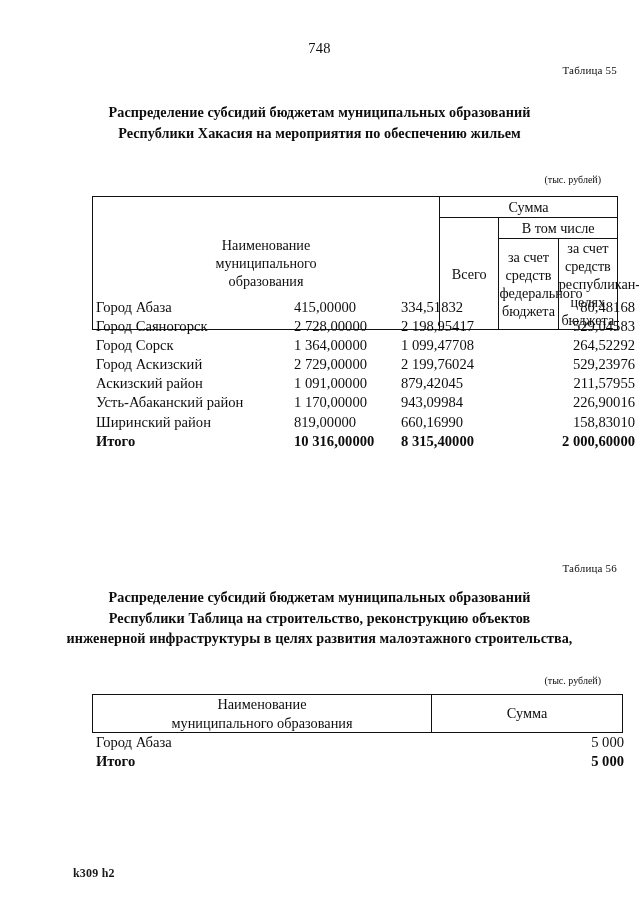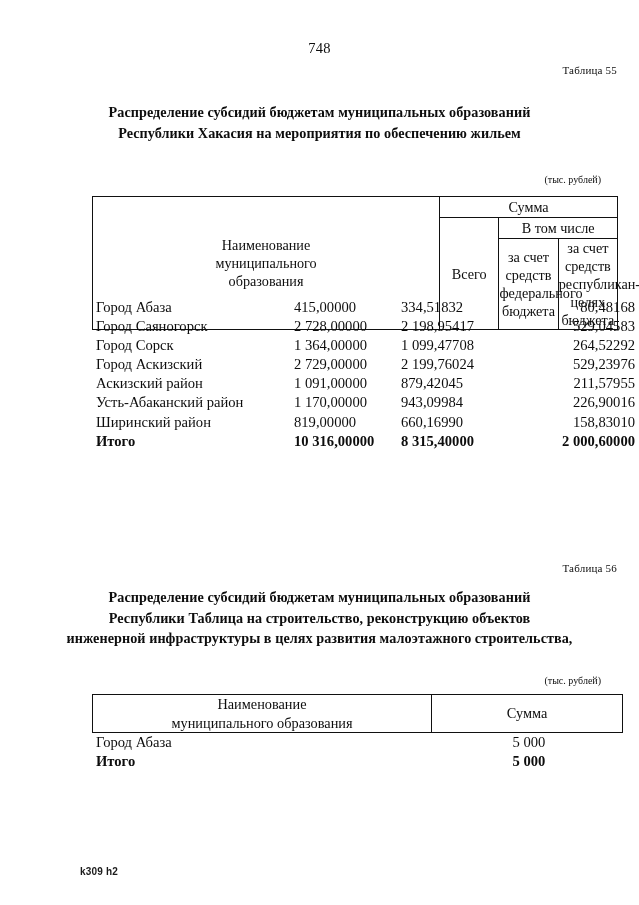--- a/index.html
+++ b/index.html
@@ -141,29 +141,29 @@
     border-collapse: collapse;
     table-layout: fixed;
     font-size: 14.6px;
   }
   .rows-56 td {
     height: 19.3px;
     line-height: 19.3px;
     padding: 0;
   }
   .rows-56 .n56 { width: 338px; padding-left: 4px; text-align: left; }
-  .rows-56 .s56 { width: 190px; text-align: center; padding-right: 6px; margin-top: 11px; }
+  .rows-56 .s56 { width: 190px; text-align: right; padding-right: 6px; margin-top: 11px; }
   .rows-56 tr.total td { font-weight: bold; }
 
   .footer-mark {
     position: absolute;
-    left: 80px;
+    left: 73px;
     top: 866px;
-    font-family: Liberation Sans, sans-serif;
-    font-size: 10px;
+    font-family: Liberation Serif, serif;
+    font-size: 12px;
     font-weight: bold;
     color: #1a1a1a;
     letter-spacing: 0.2px;
   }
 </style>
 </head>
 <body>
 
 <div class="page">
 

